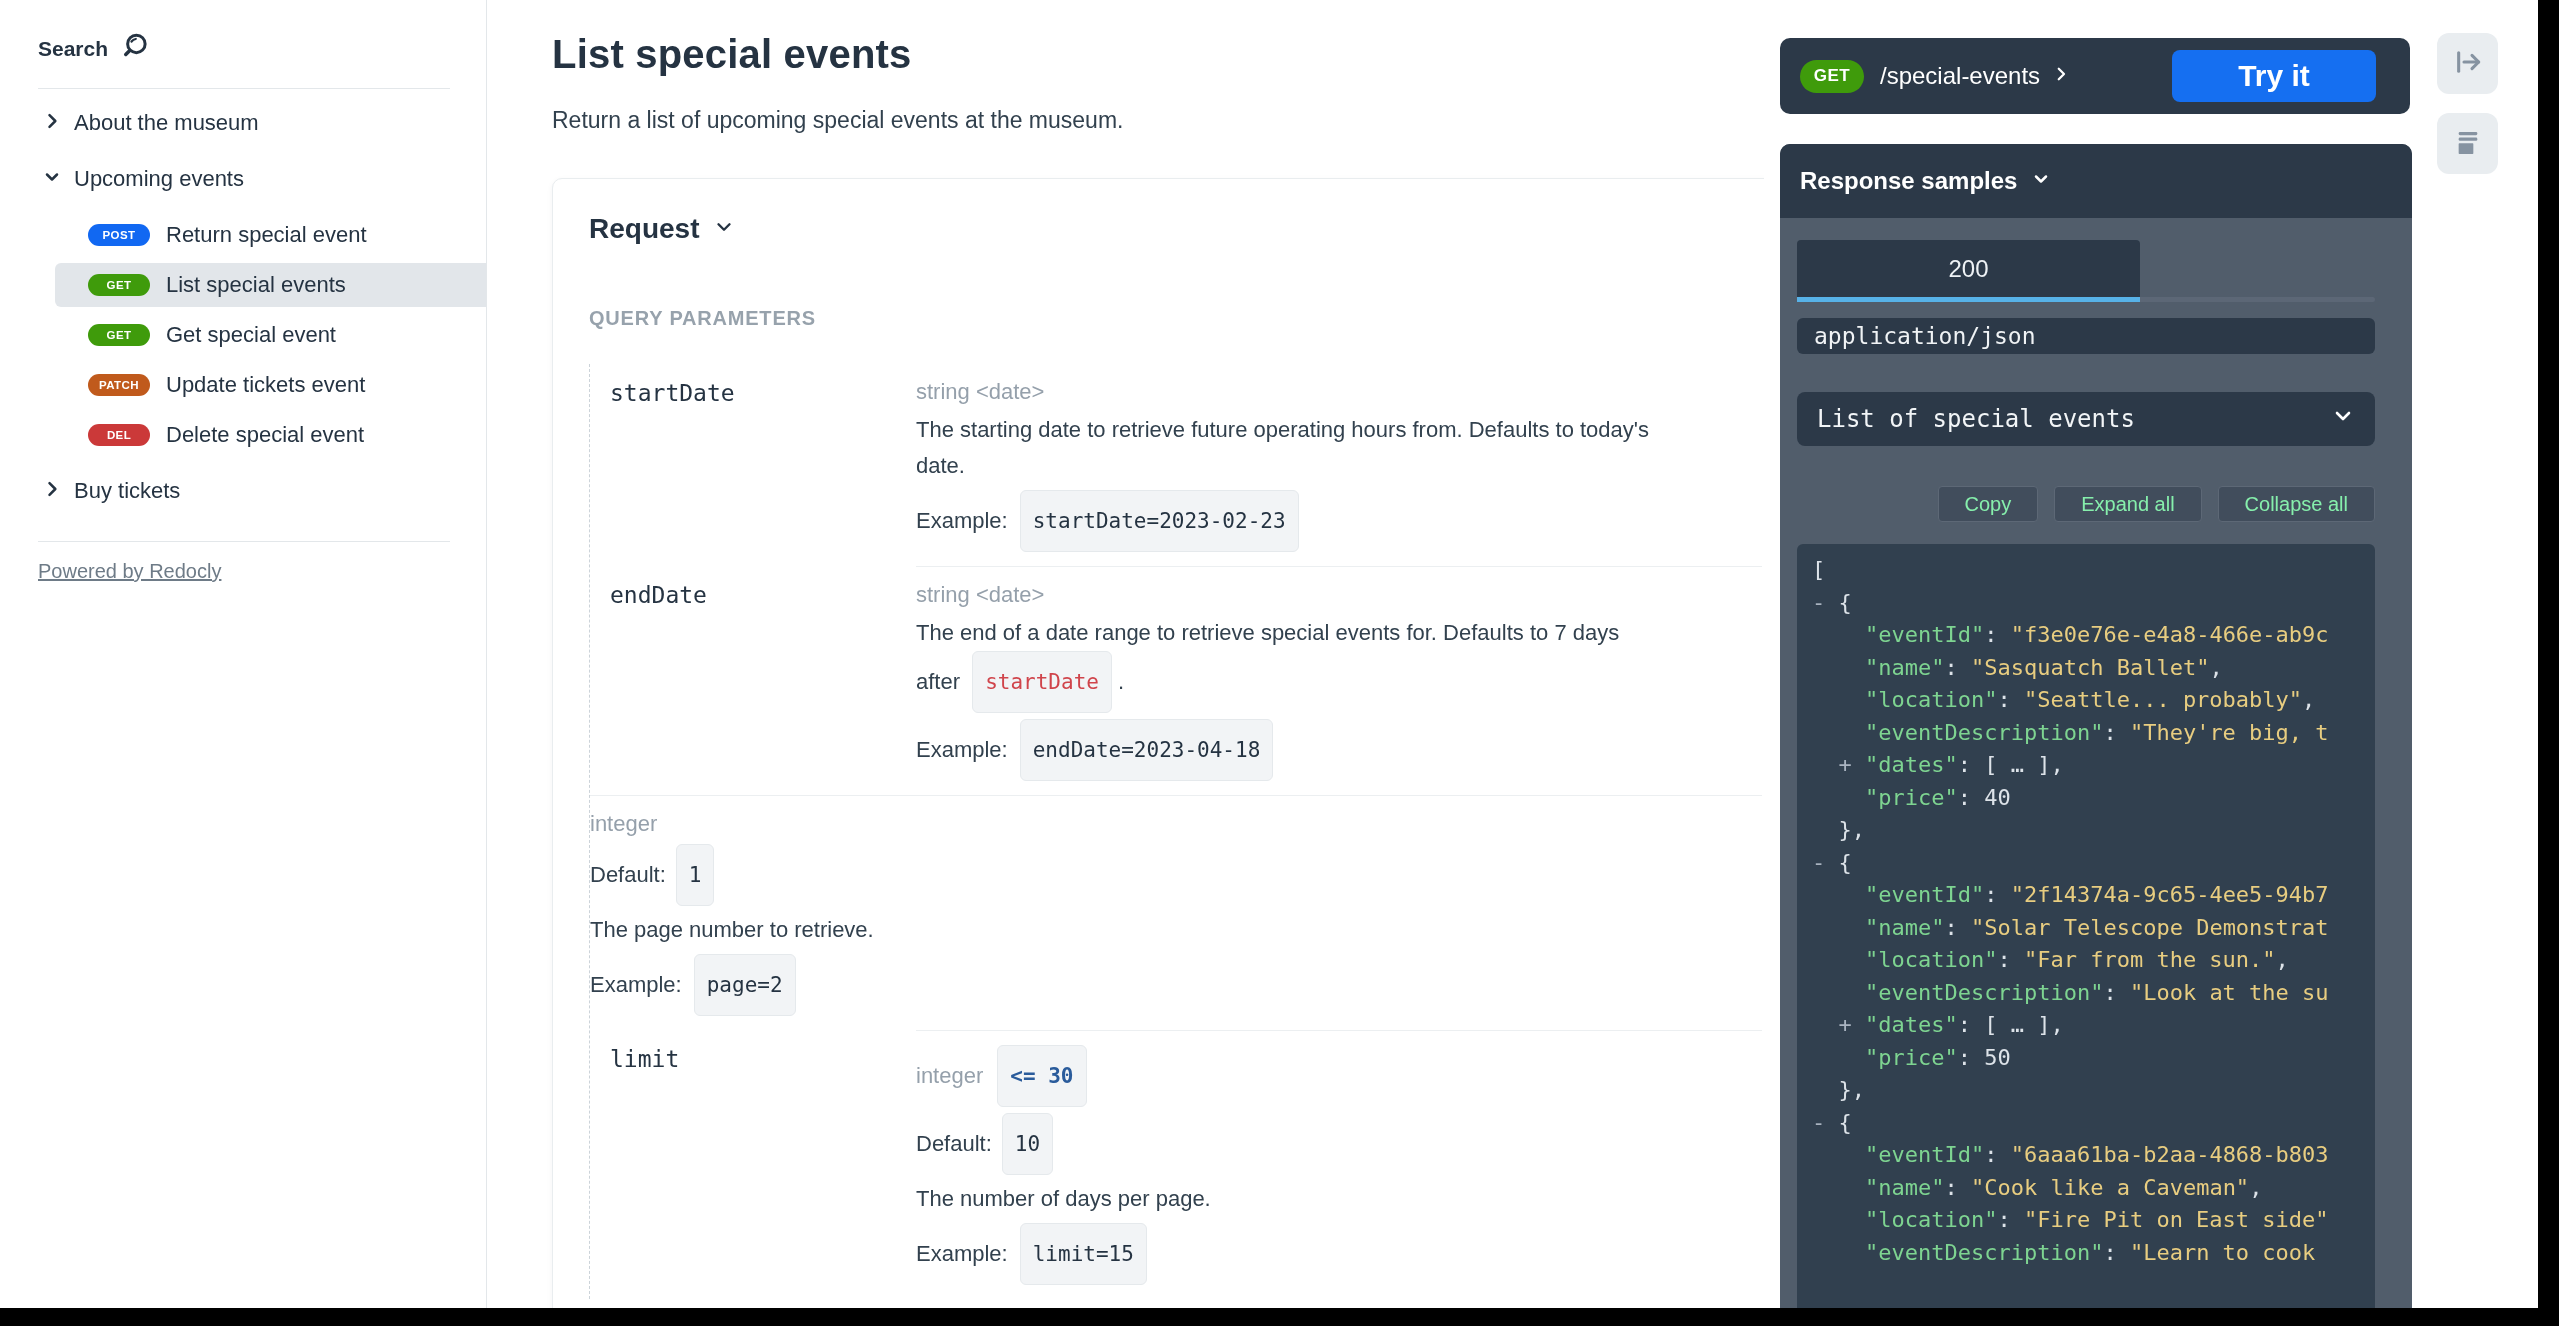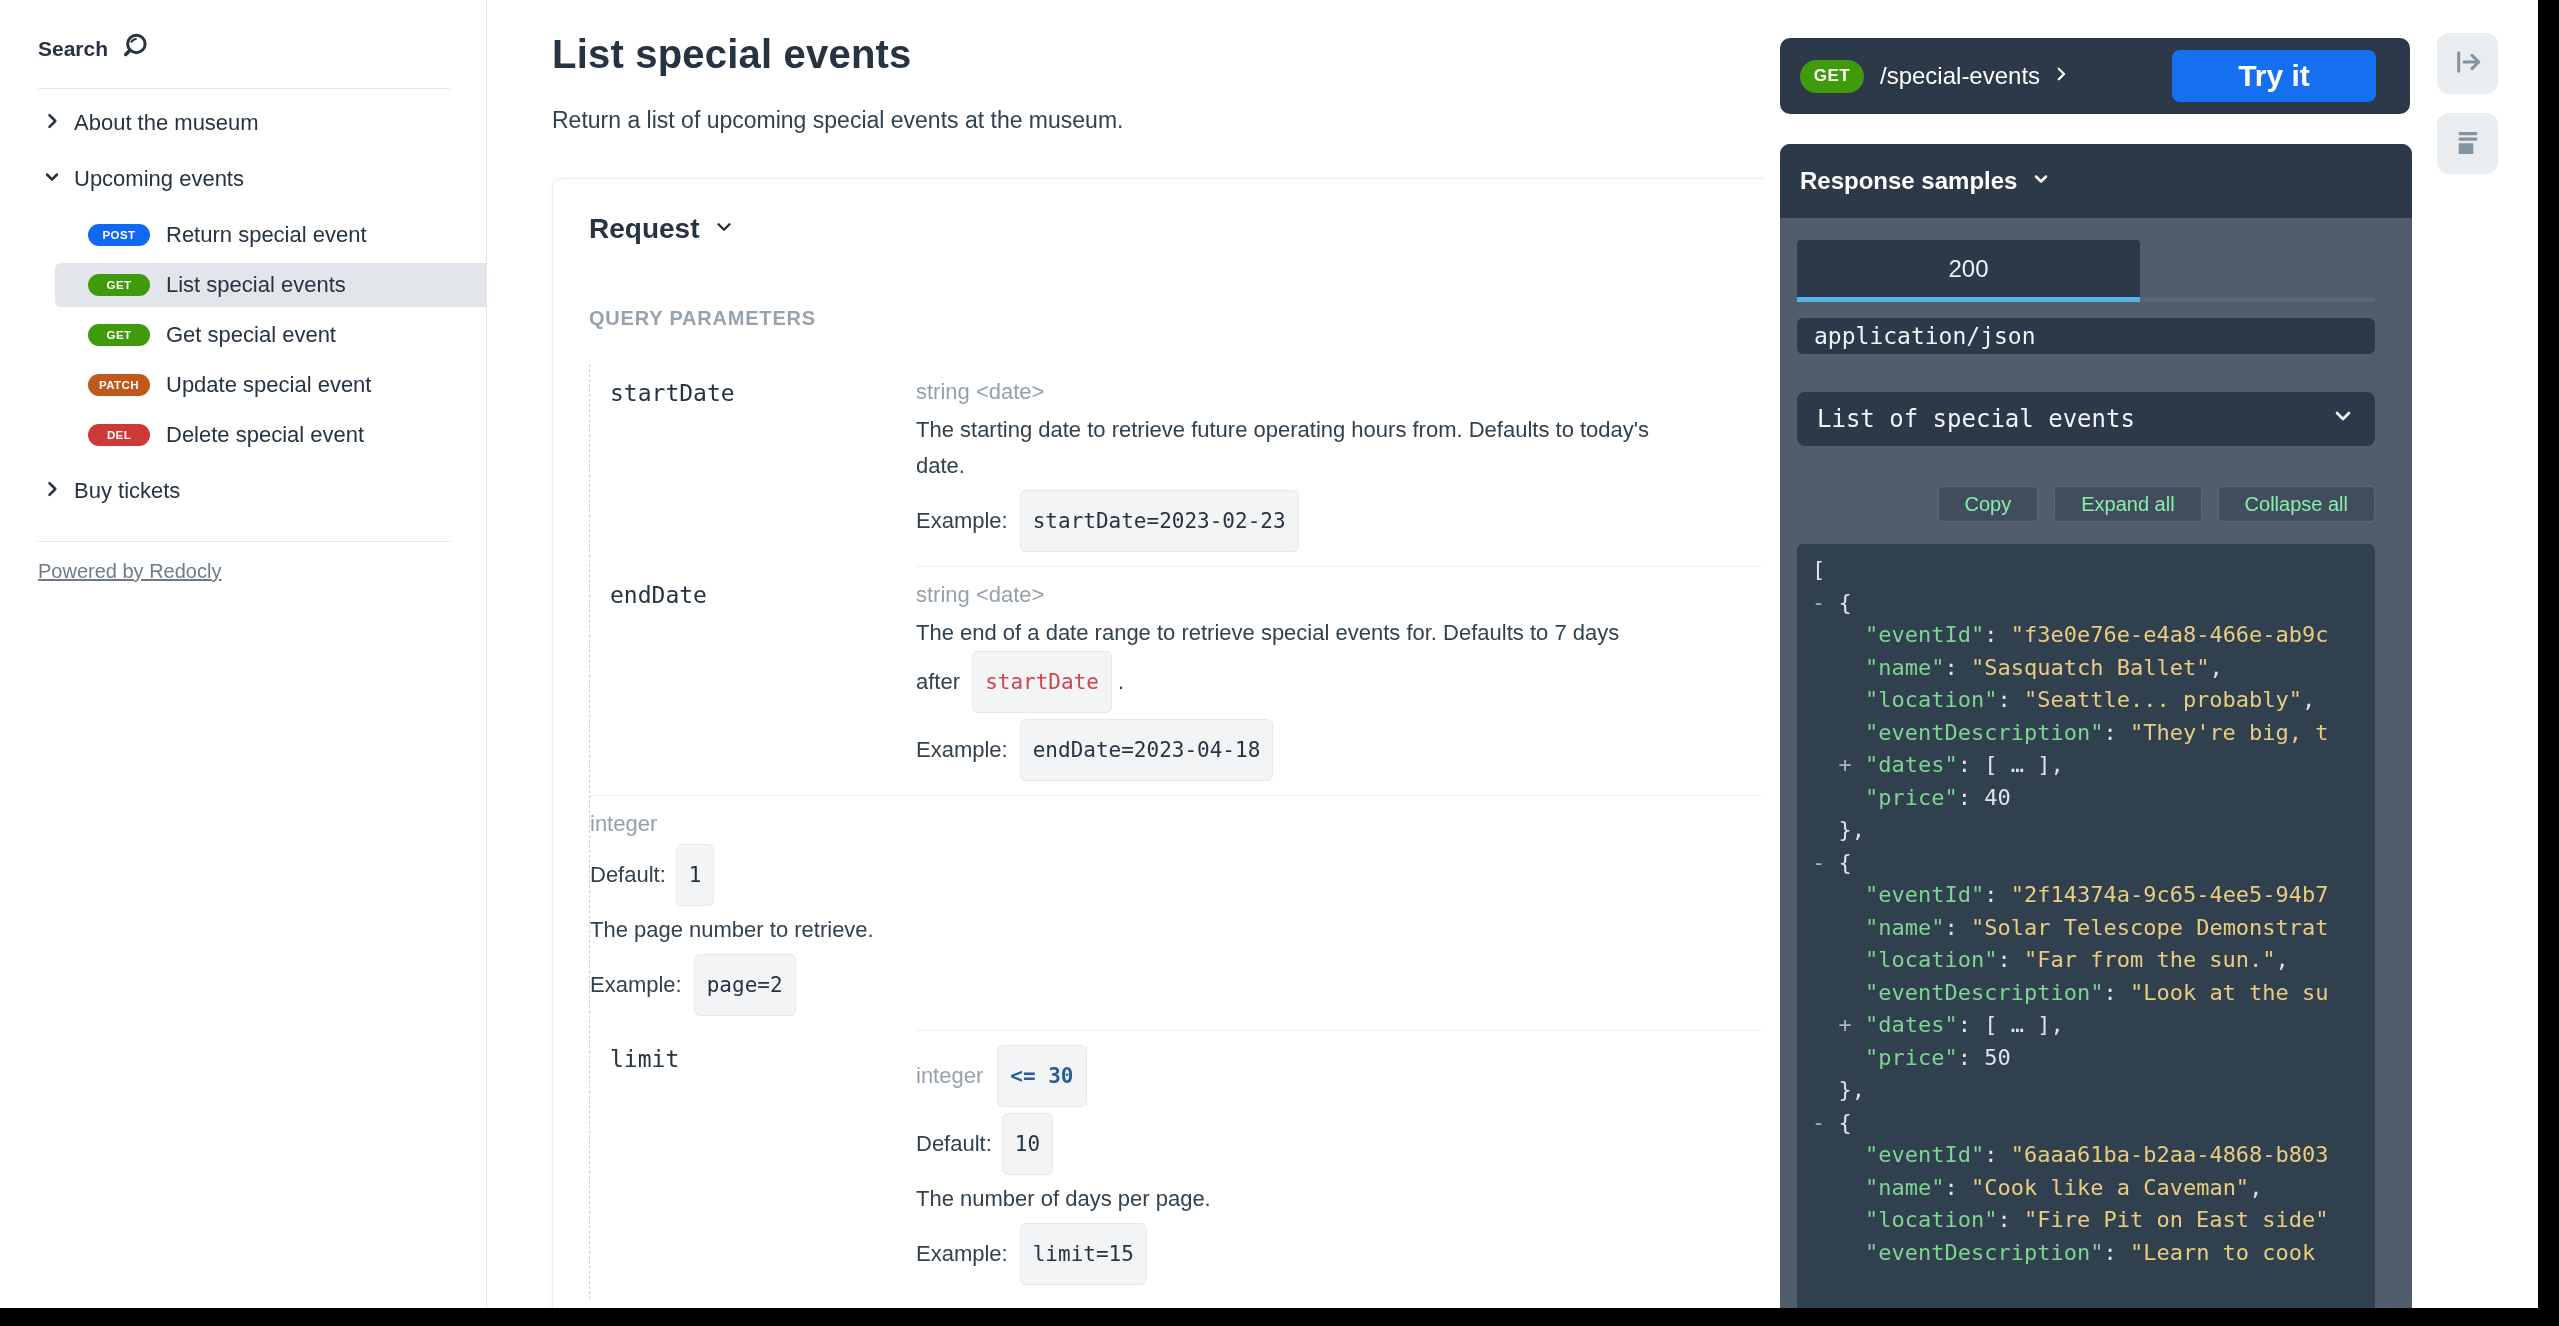--- a/index.html
+++ b/index.html
@@ -112,21 +112,21 @@
         <div class="op active">
           <span class="badge m-GET">GET</span>
           <span class="op-label">List special events</span>
         </div>
         <div class="op">
           <span class="badge m-GET">GET</span>
           <span class="op-label">Get special event</span>
         </div>
         <div class="op">
           <span class="badge m-PATCH">PATCH</span>
-          <span class="op-label">Update special event</span>
+          <span class="op-label">Update tickets event</span>
         </div>
         <div class="op">
           <span class="badge m-DEL">DEL</span>
           <span class="op-label">Delete special event</span>
         </div>
         <div class="group">
           <span><svg class="chev" width="20" height="20" viewBox="0 0 24 24" fill="none" stroke="#253342" stroke-width="3" stroke-linecap="round" stroke-linejoin="round">
               <polyline points="9 5 16 12 9 19"></polyline>
             </svg></span>
           <span class="group-label">Buy tickets</span>

